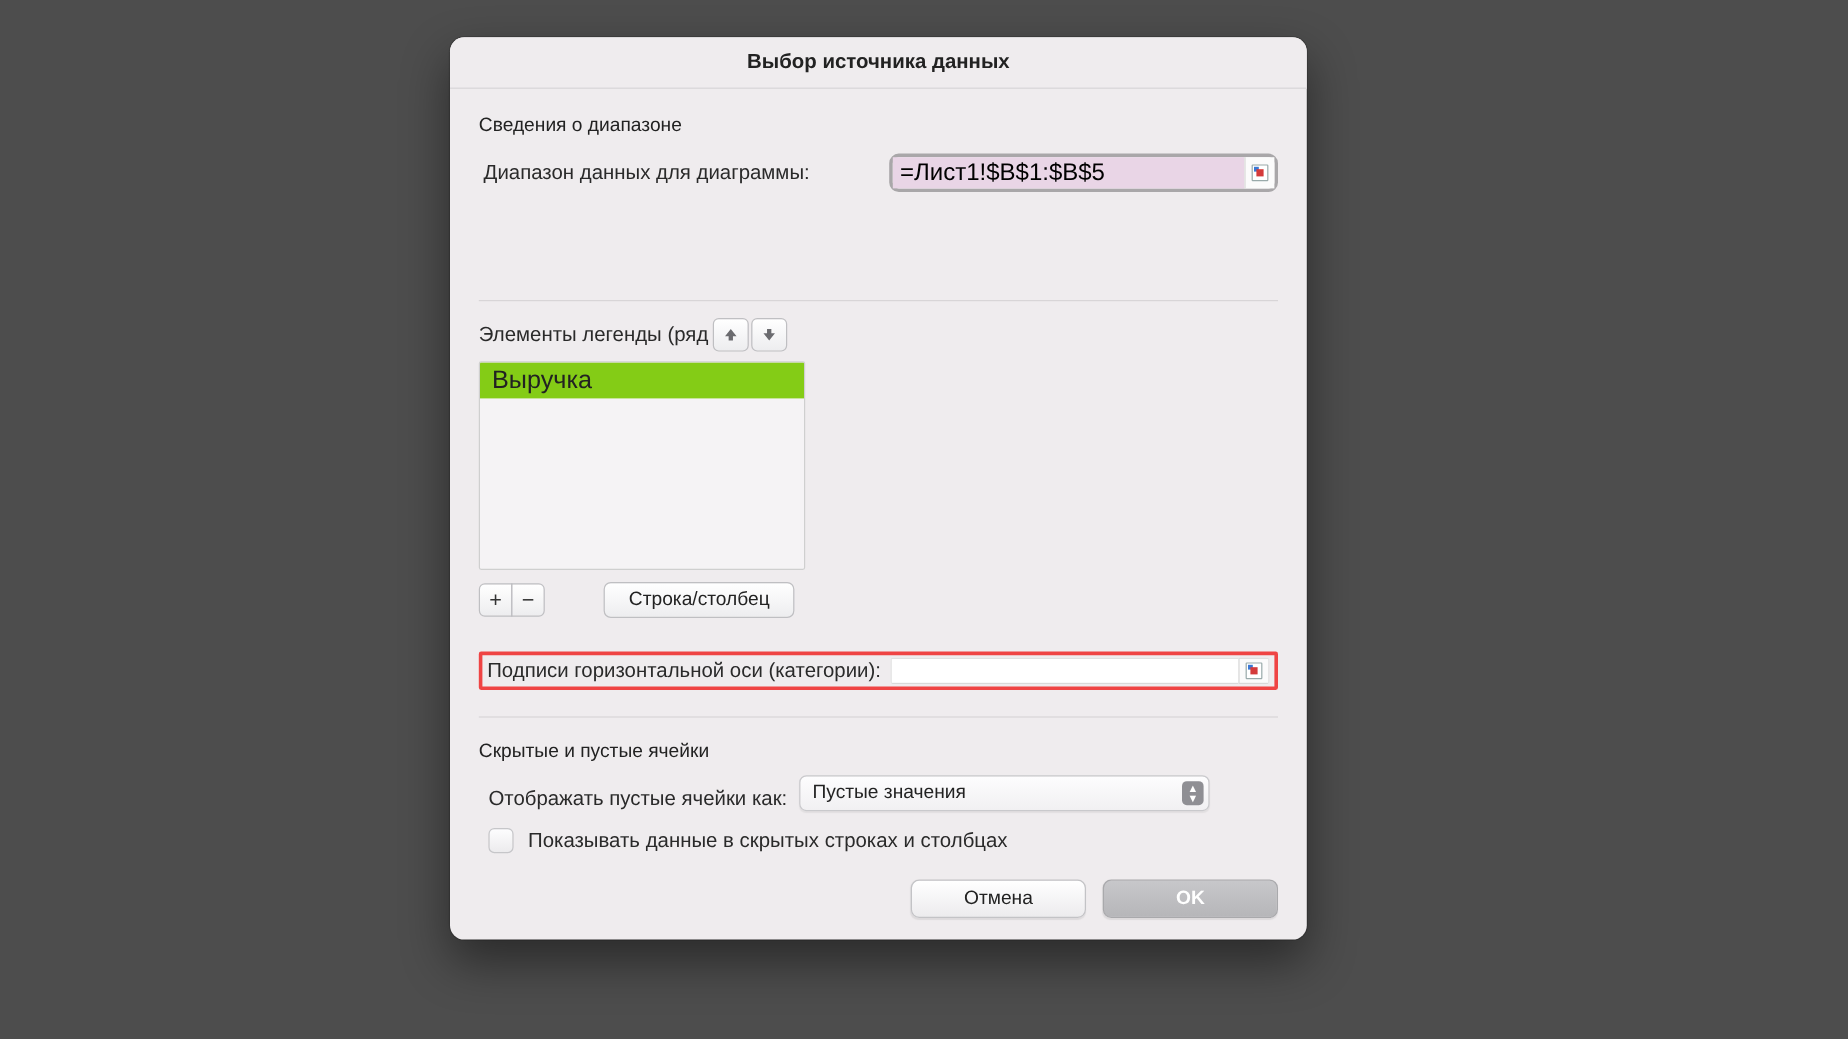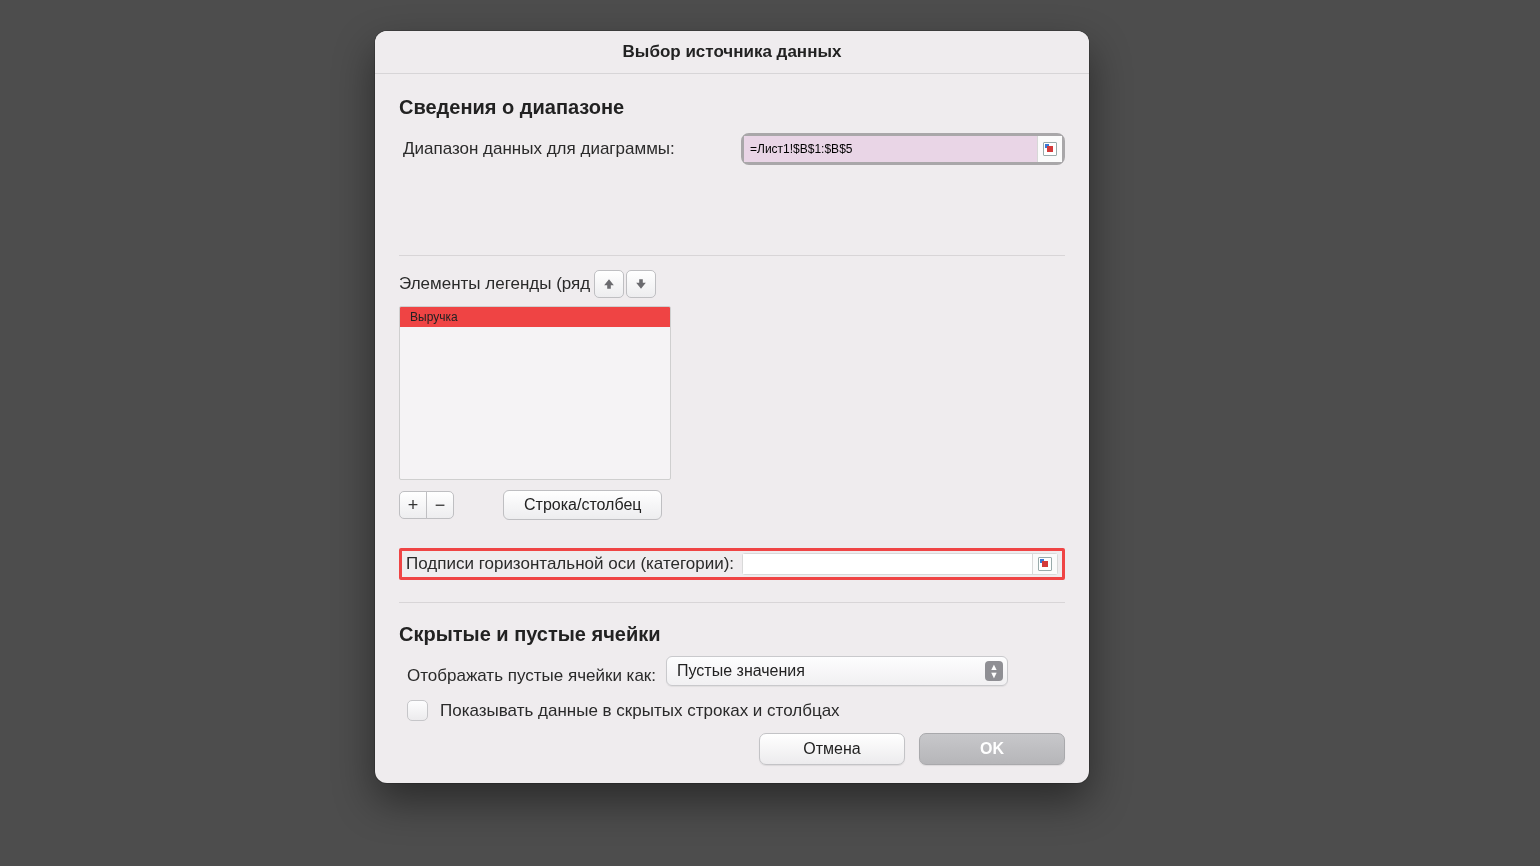--- a/index.html
+++ b/index.html
@@ -30,22 +30,22 @@
     text-align: center;
     font-weight: 600;
     font-size: 17px;
     border-bottom: 1px solid #d7d5d7;
     background: #efecee;
   }
   .body {
     padding: 18px 24px 20px 24px;
   }
   .section-header {
-    font-weight: 700;
-    font-size: 20px;
+    font-weight: 400;
+    font-size: 16px;
     margin-top: 4px;
     margin-bottom: 14px;
   }
   .row {
     display: flex;
     align-items: center;
   }
   .label {
     font-size: 17px;
     color: #2a2a2a;
@@ -113,21 +113,21 @@
     width: 318px;
     height: 26px;
     background: #fff;
     margin-left: auto;
   }
   .data-range-wrap input {
     border: none;
     outline: none;
     flex: 1;
     padding: 0 6px;
-    font-size: 12px;
+    font-size: 20px;
     background: #e9d5e6;
   }
   .data-range-wrap .ref-btn {
     border-left: 1px solid #d7d7d7;
   }
 
   .spacer-1 { height: 90px; }
 
   hr.sep {
     border: none;
@@ -165,23 +165,23 @@
     width: 272px;
   }
   .series-list {
     border: 1px solid #cfcfcf;
     background: #f5f3f5;
     height: 172px;
     border-radius: 2px;
     overflow: hidden;
   }
   .series-item {
-    background: #ef4444;
+    background: #84cc16;
     padding: 3px 10px;
-    font-size: 12px;
+    font-size: 21px;
   }
   .series-buttons {
     display: flex;
     align-items: center;
     gap: 0;
     margin-top: 10px;
   }
   .tiny {
     width: 26px; height: 26px;
     border: 1px solid #bfbfc2;

